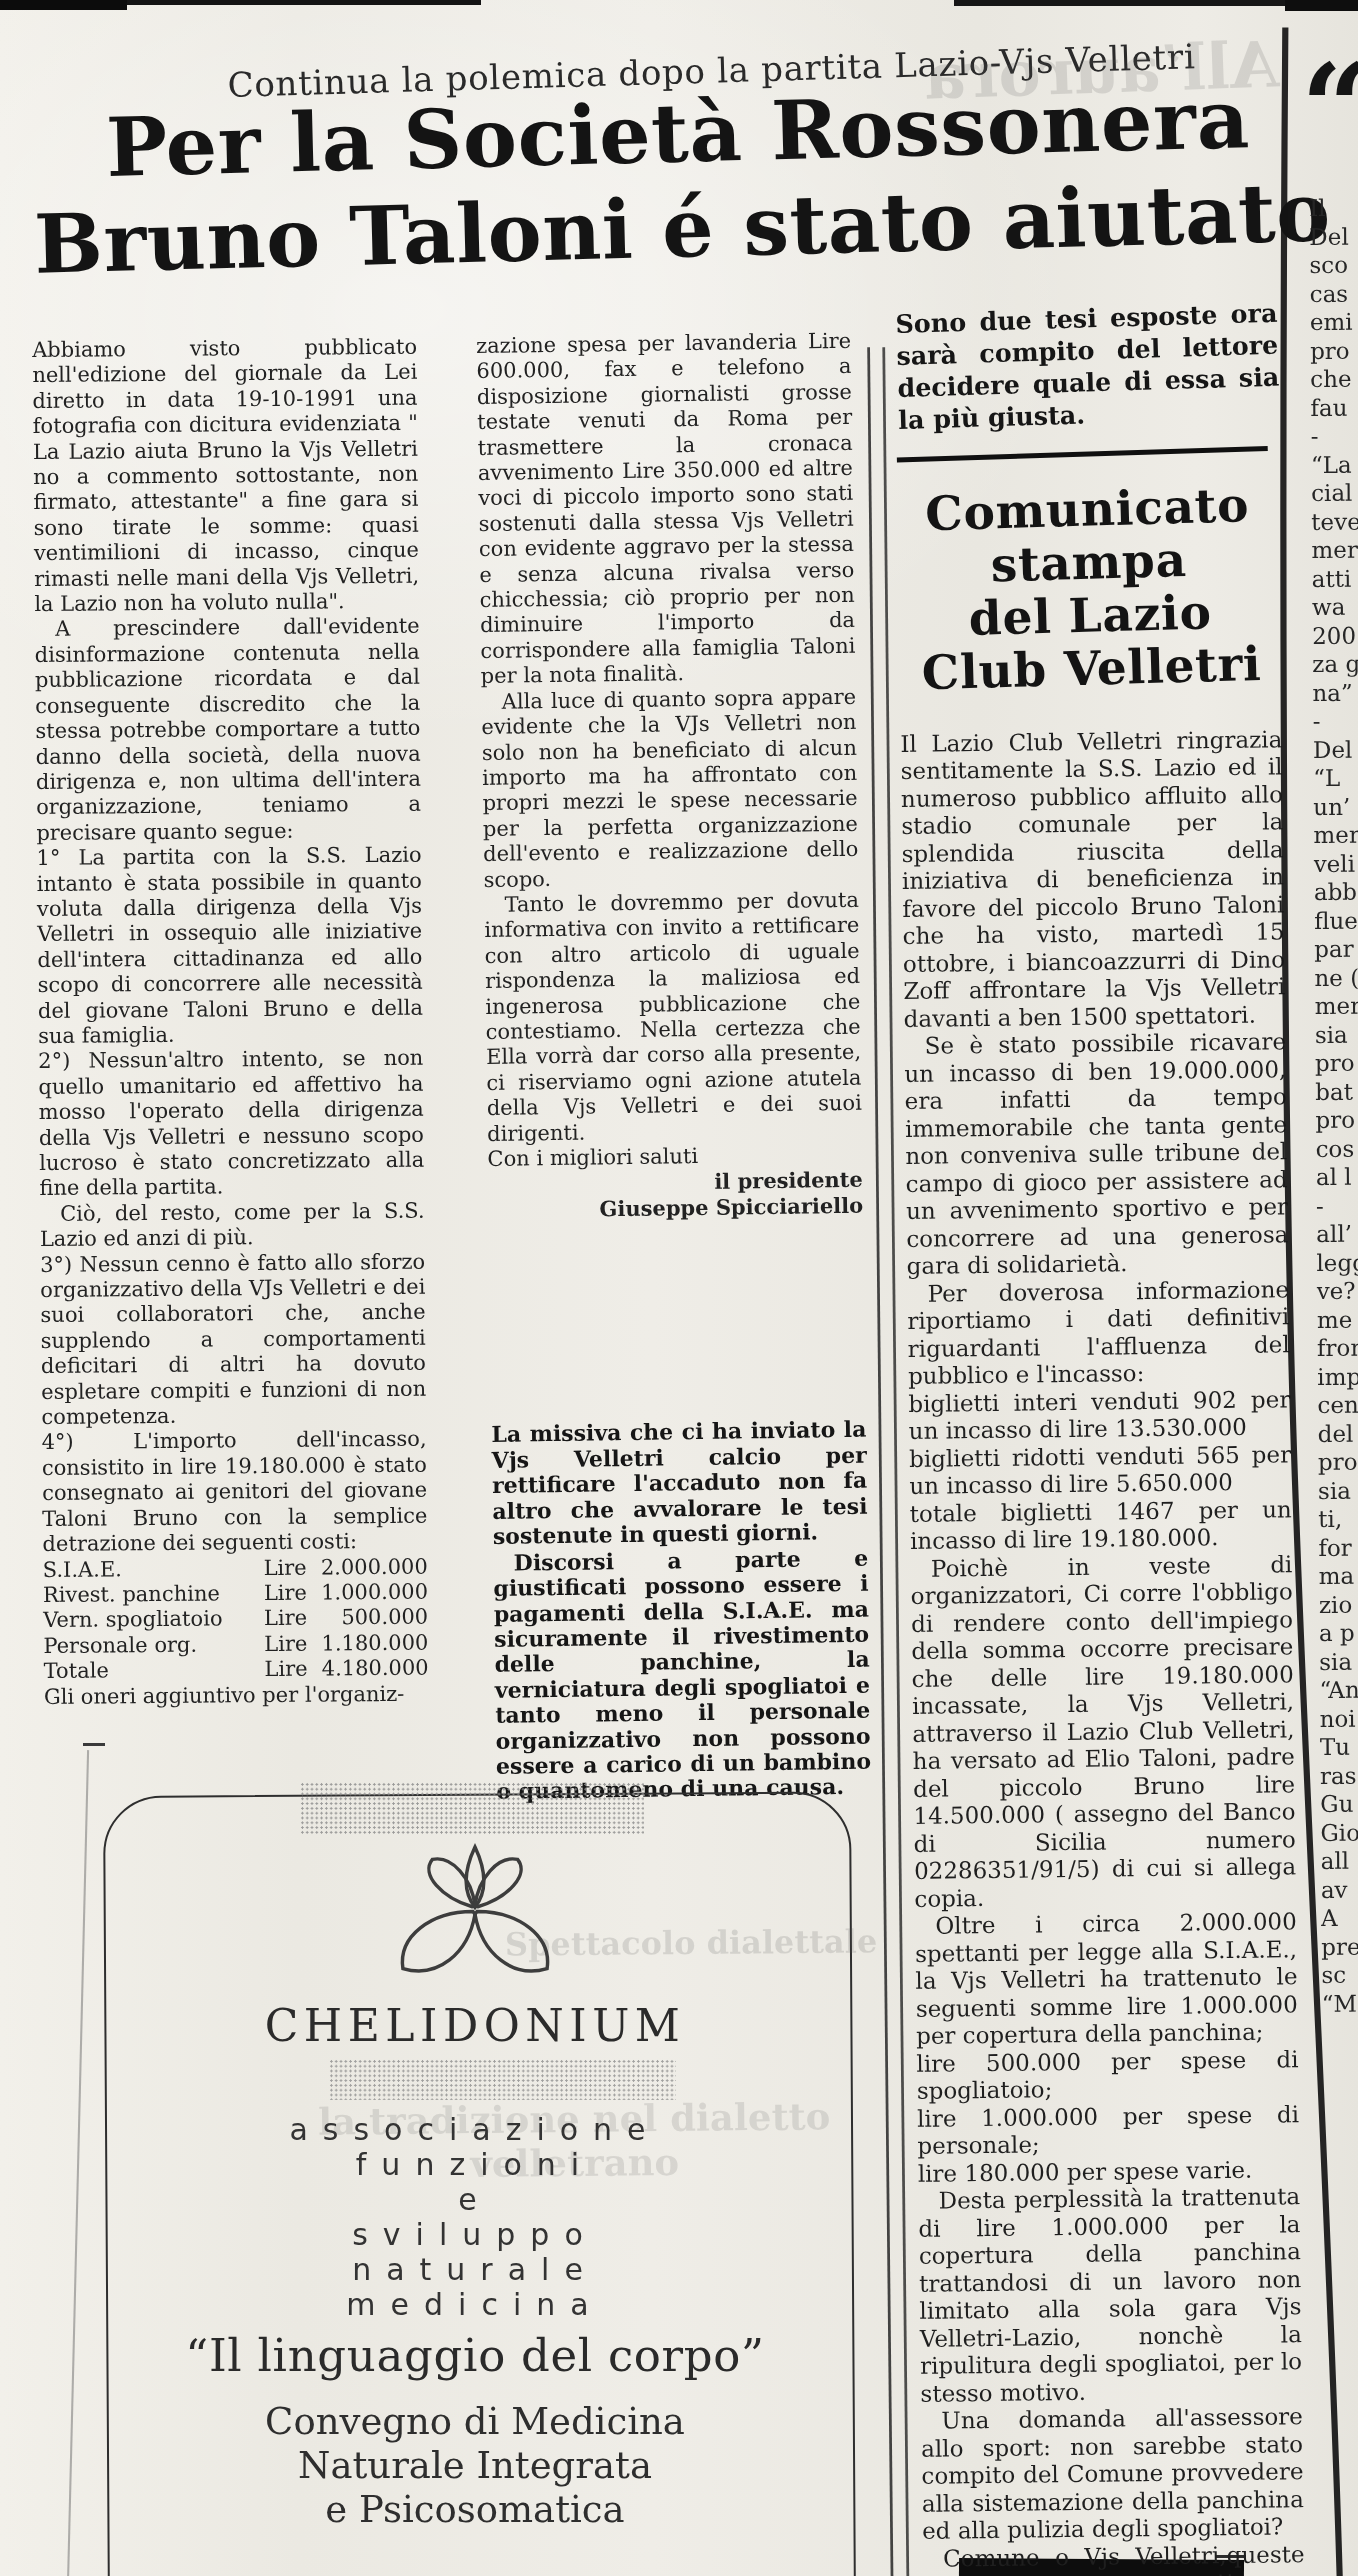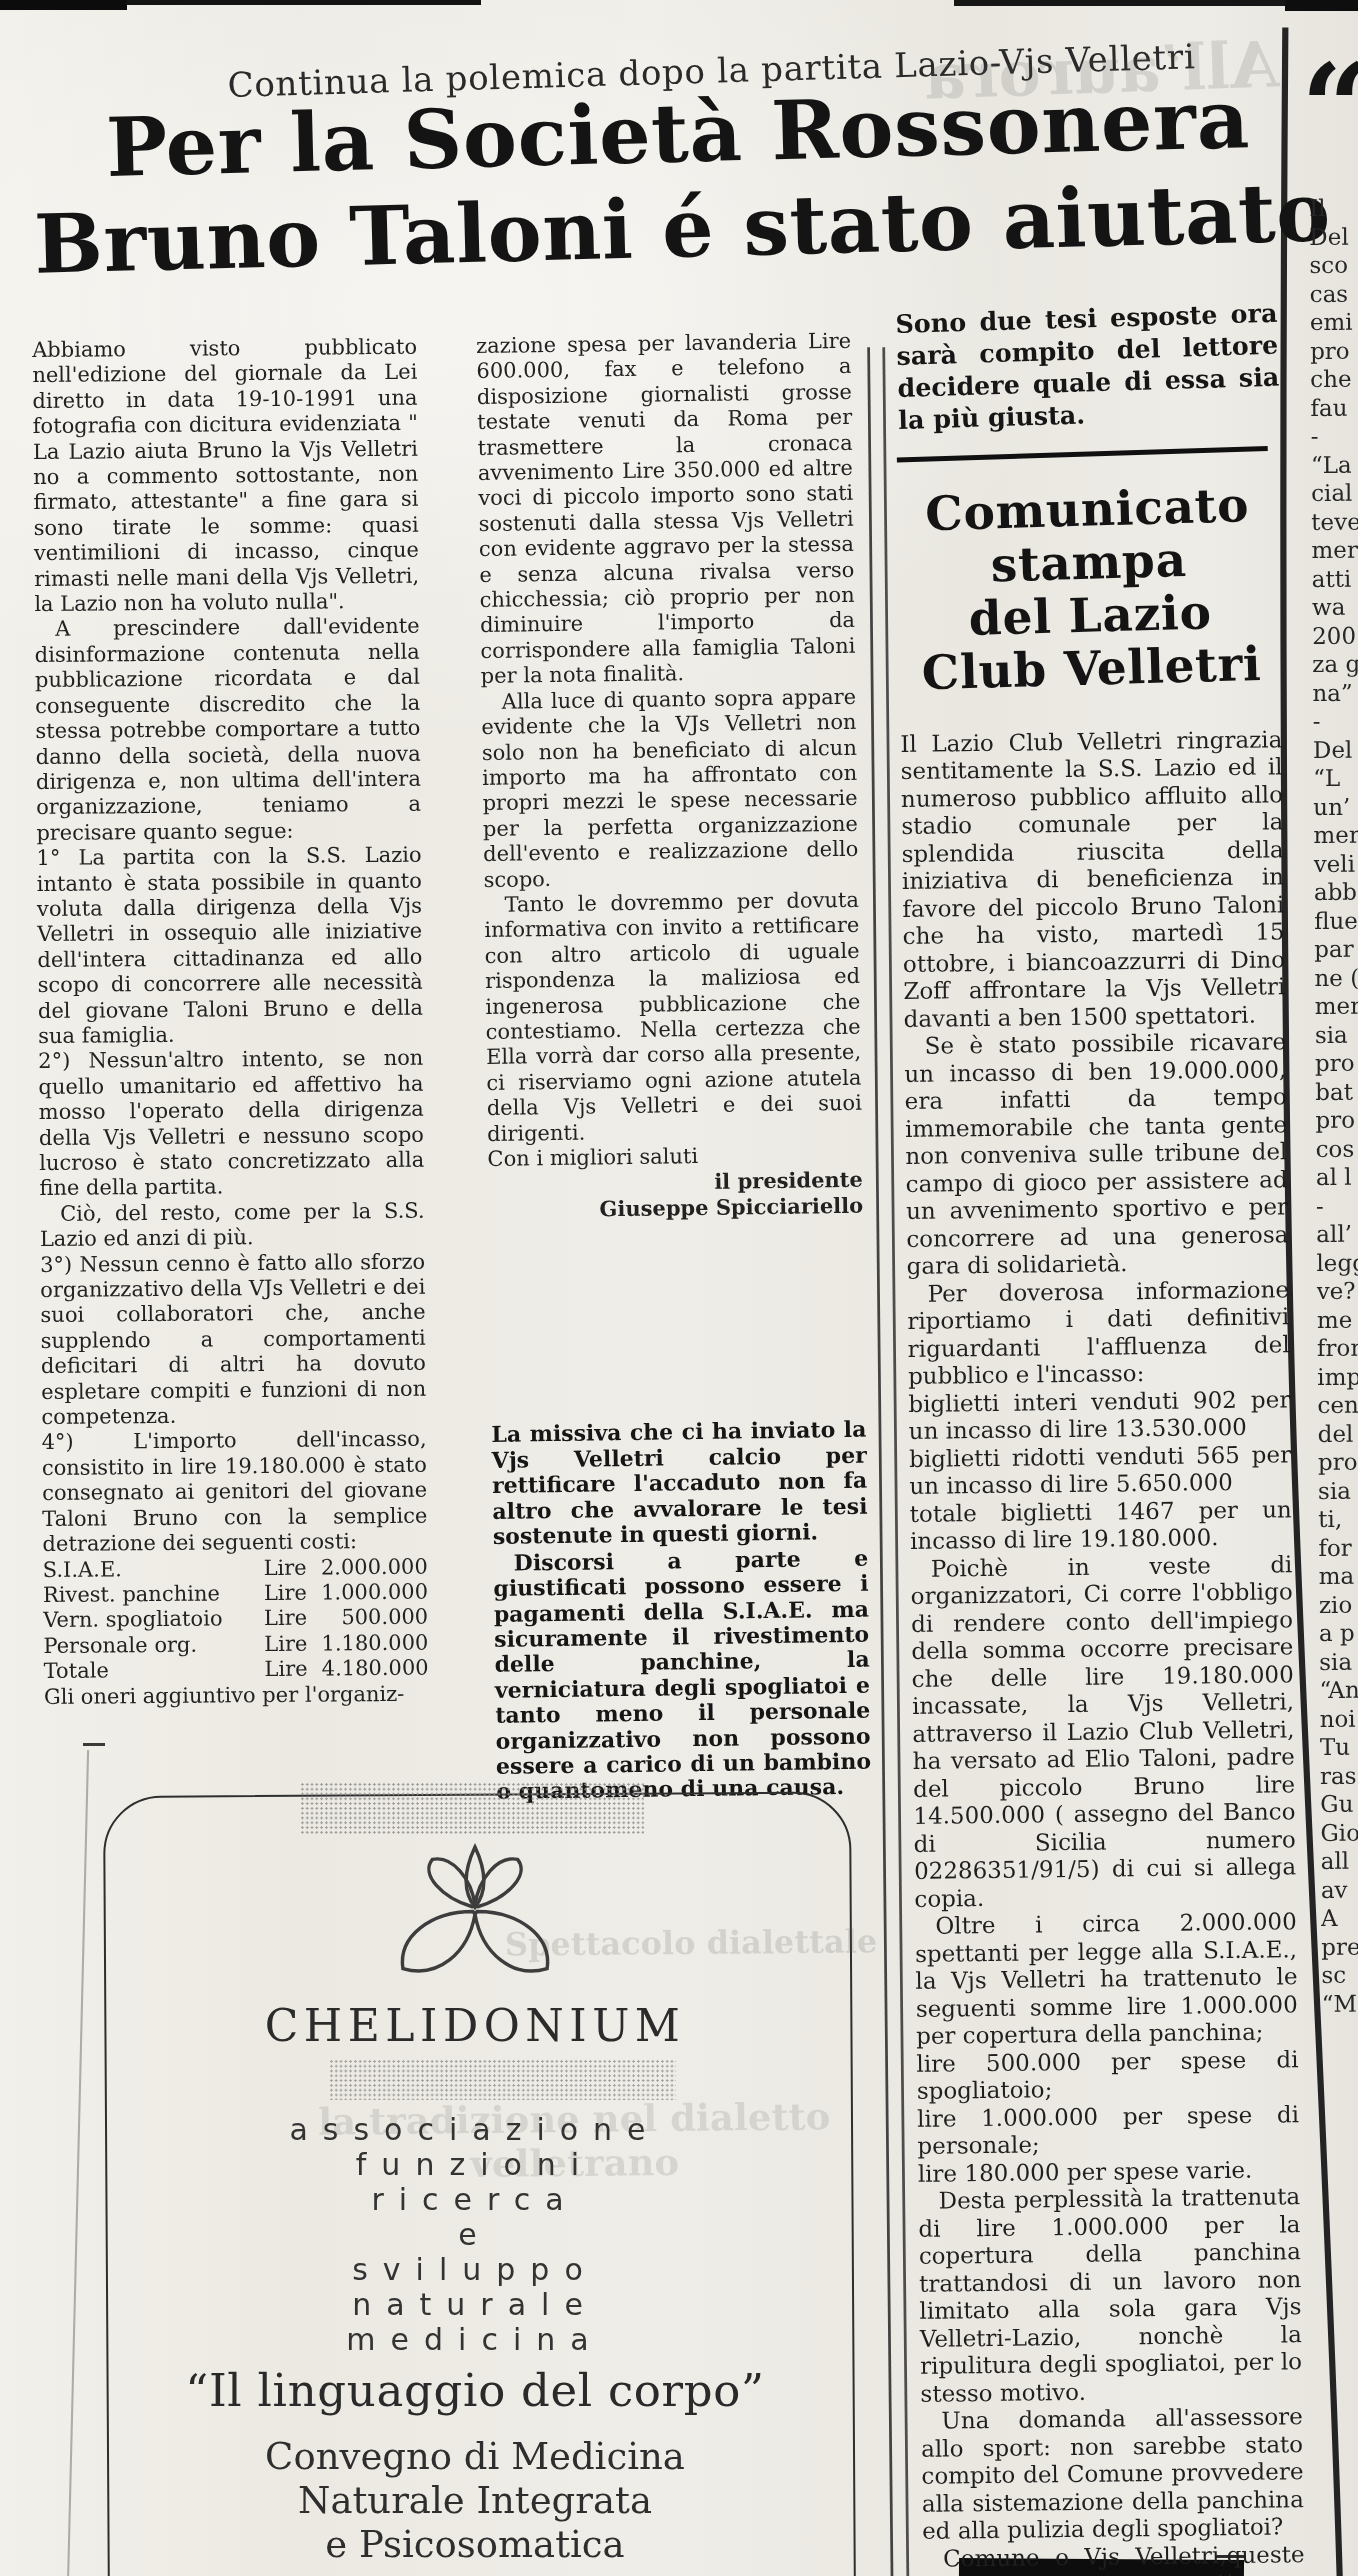--- a/index.html
+++ b/index.html
@@ -196,21 +196,20 @@
       <path d="M150 10 C133 46 133 76 150 98 C167 76 167 46 150 10 Z" stroke="#3d3d3d" stroke-width="5" fill="none"></path>
       <path d="M146 97 C102 84 70 50 88 28 C117 22 145 56 150 95 Z" stroke="#3d3d3d" stroke-width="5" fill="none"></path>
       <path d="M154 97 C198 84 230 50 212 28 C183 22 155 56 150 95 Z" stroke="#3d3d3d" stroke-width="5" fill="none"></path>
       <path d="M147 104 C86 104 38 140 45 187 C96 202 140 165 150 108 Z" stroke="#3d3d3d" stroke-width="5" fill="none"></path>
       <path d="M153 104 C214 104 262 140 255 187 C204 202 160 165 150 108 Z" stroke="#3d3d3d" stroke-width="5" fill="none"></path>
     </svg>
     <div class="brand">CHELIDONIUM</div>
     <div class="tagline">
       <div>associazione</div>
       <div>funzioni</div>
-      <div>ricerca</div>
       <div>e</div>
       <div>sviluppo</div>
       <div>naturale</div>
       <div>medicina</div>
     </div>
     <div class="quote">“Il linguaggio del corpo”</div>
     <div class="event">
       <div>Convegno di Medicina</div>
       <div>Naturale Integrata</div>
       <div>e Psicosomatica</div>

